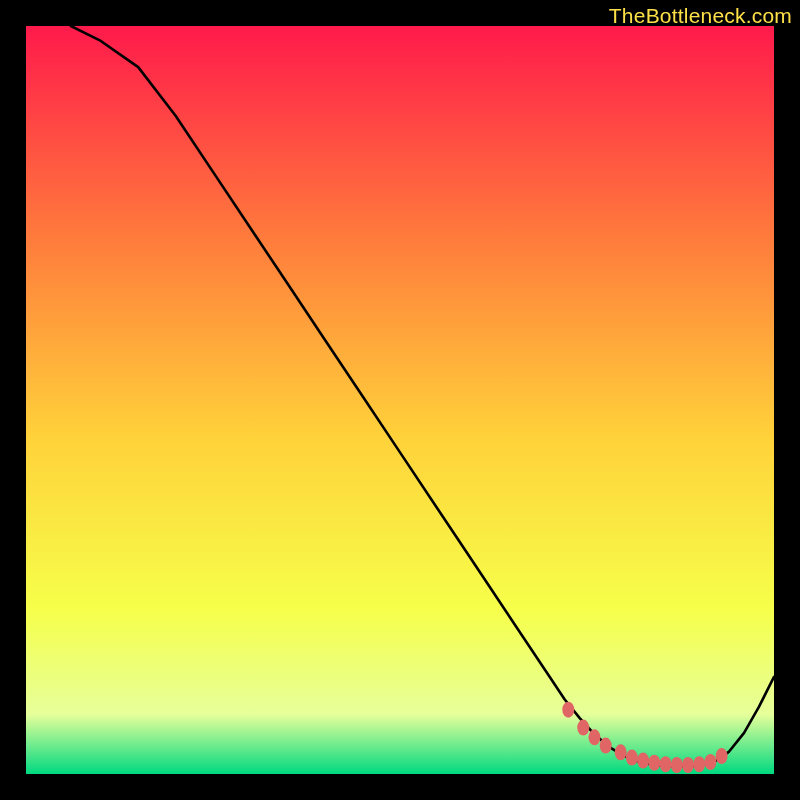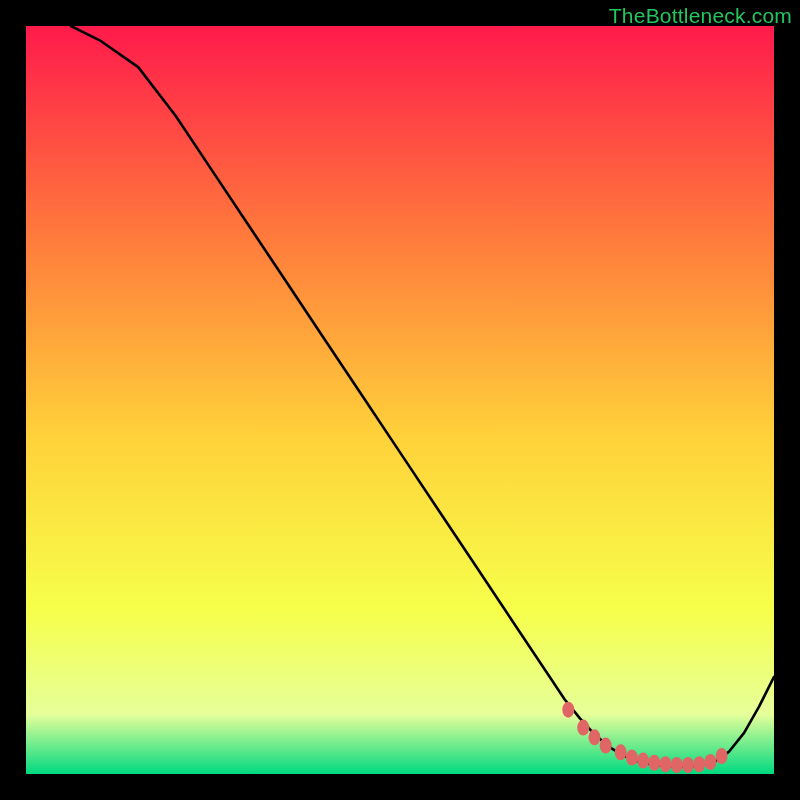--- a/index.html
+++ b/index.html
@@ -24,21 +24,21 @@
     width: 748px;
     height: 748px;
   }
   .watermark {
     position: absolute;
     top: 4px;
     right: 8px;
     font-family: Arial, Helvetica, sans-serif;
     font-size: 21px;
     font-weight: 500;
-    color: #22c55e;
+    color: #fde047;
     letter-spacing: 0.2px;
   }
 </style>
 </head>
 <body>
 
 <div class="frame">
   <svg class="plot" viewBox="0 0 748 748" preserveAspectRatio="none">
     <defs>
       <linearGradient id="bg" x1="0" y1="0" x2="0" y2="1">

